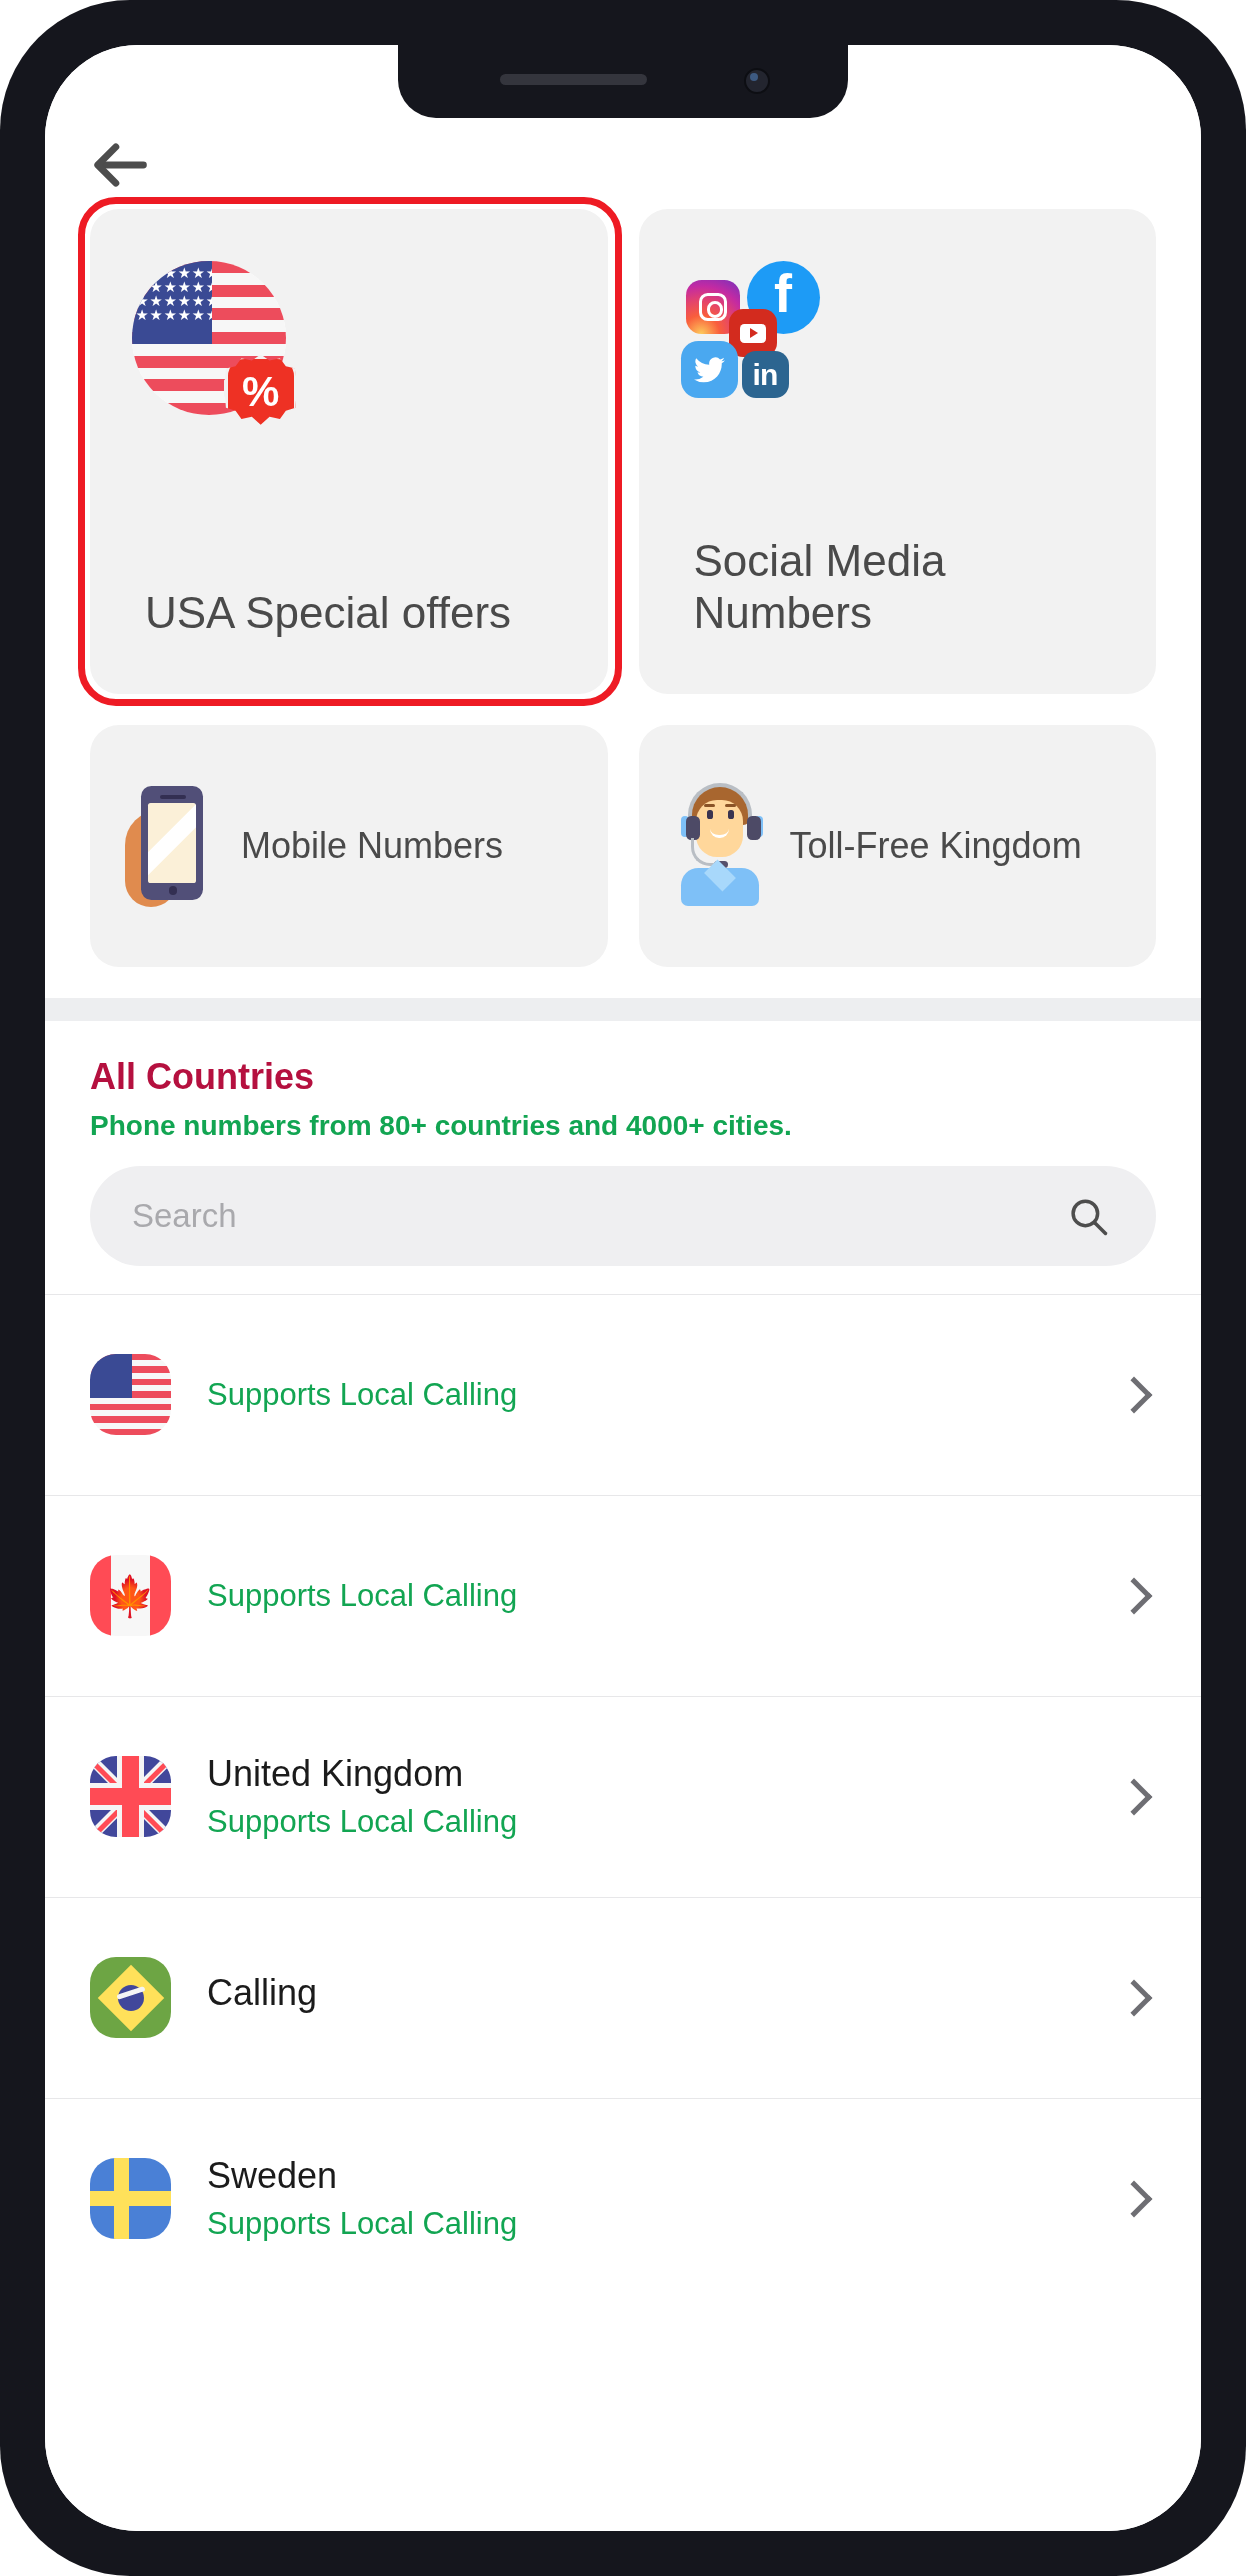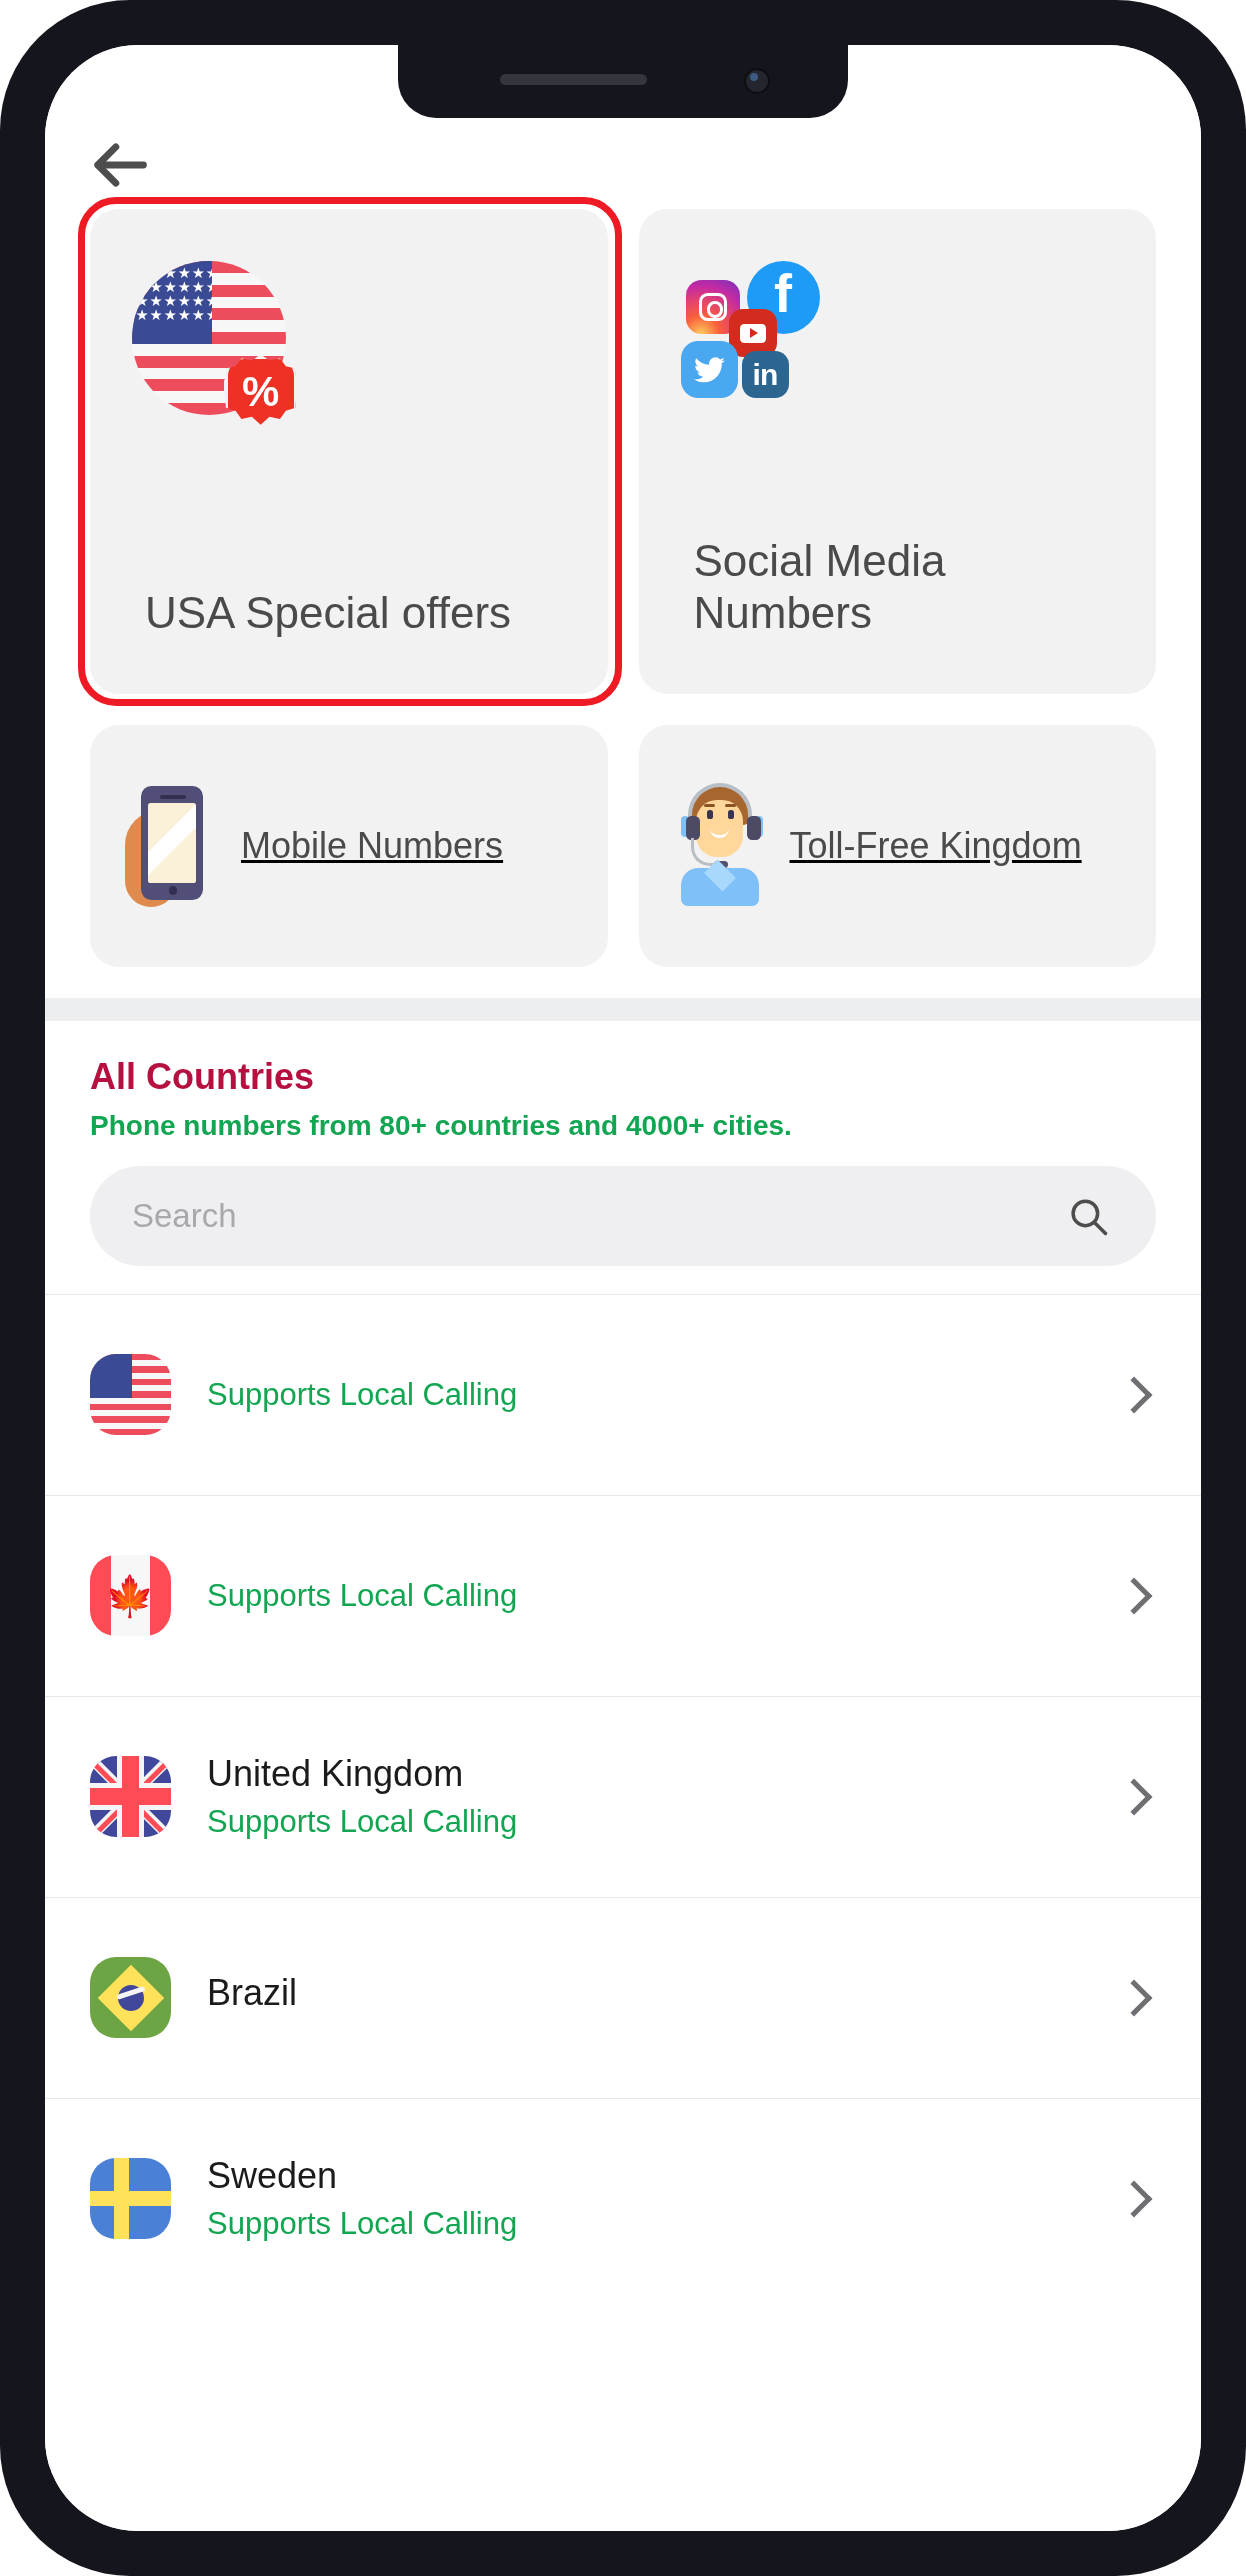--- a/index.html
+++ b/index.html
@@ -105,21 +105,20 @@
   }
   .cat-card.tall {
     width: 519px; height: 485px;
     padding: 52px 42px 0 42px;
   }
   .cat-card.short {
     width: 519px; height: 242px;
     display: flex; align-items: center;
     padding: 0 26px 0 35px;
     gap: 19px;
-    text-decoration: underline;
   }
   .cat-label-tall {
     position: absolute;
     left: 55px; bottom: 55px;
     right: 35px;
     font-size: 44px;
     color: #4a4a4a;
     line-height: 1.18;
   }
   .cat-label-short {
@@ -594,21 +593,21 @@
           <div class="chev"></div>
         </div>
 
         <div class="country-row">
           <div class="flag f-br">
             <div class="dia"></div>
               <div class="globe"></div>
               <div class="band"></div>
           </div>
           <div class="country-text">
-            <div class="country-name">Brazil</div>
+            <div class="country-name">Calling</div>
             <div class="country-sub"></div>
           </div>
           <div class="chev"></div>
         </div>
 
         <div class="country-row">
           <div class="flag f-se">
             <div class="vv"></div>
               <div class="hh"></div>
           </div>

